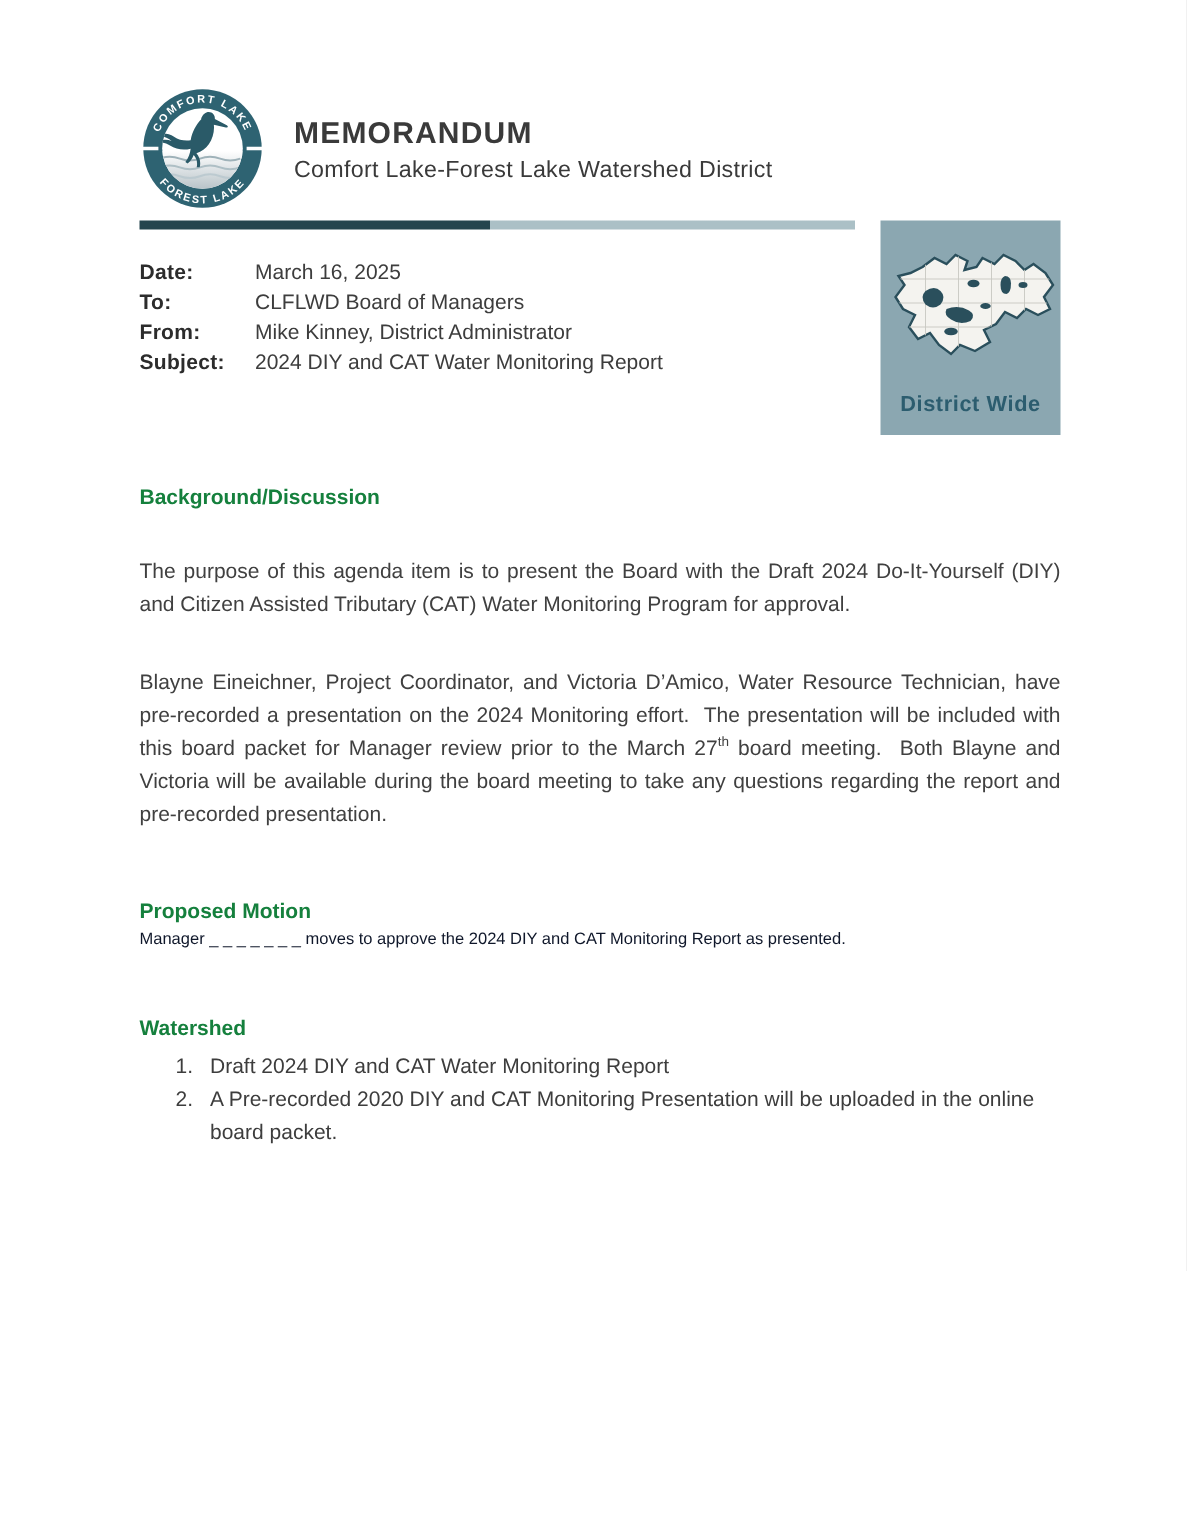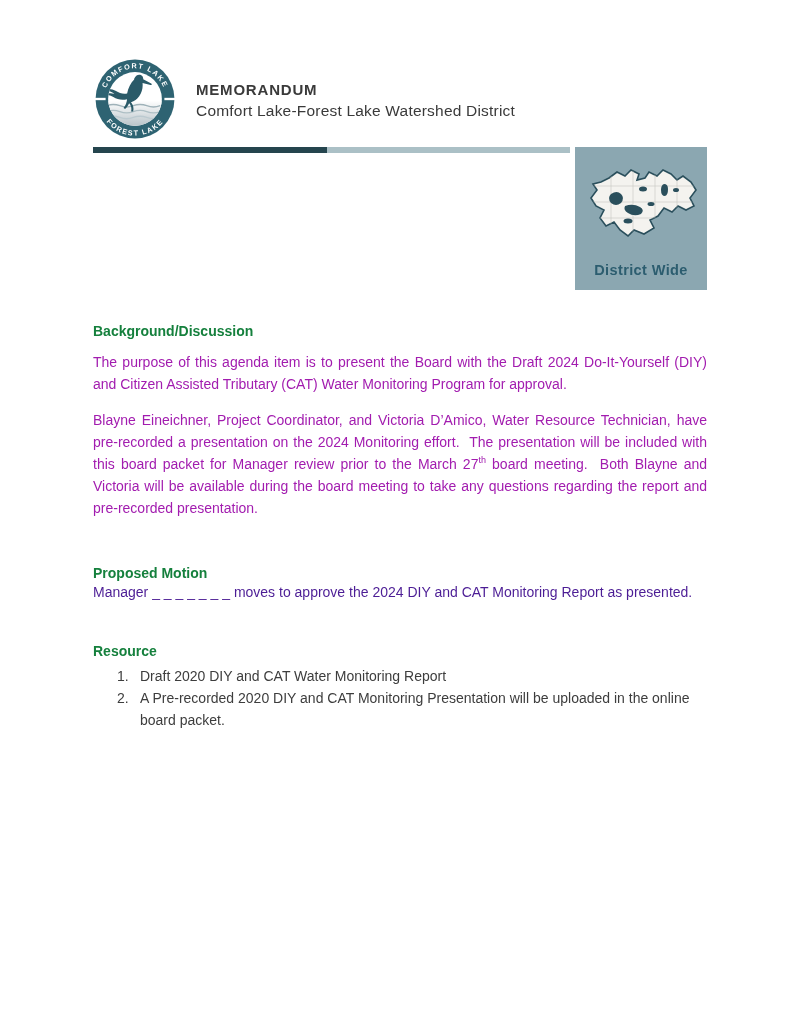--- a/index.html
+++ b/index.html
@@ -12,58 +12,58 @@
     color:#3d3d3d;
     overflow:hidden;
   }
   .content { position:absolute; left:93px; top:0; width:614px; }
 
   
   .header { margin-top:57px; display:flex; align-items:center; gap:19px; height:84px; }
   .logo-svg { width:84px; height:84px; flex:0 0 auto; }
   .title-block { padding-top:2px; }
   .memo-title {
-    margin:0; font-size:15px; font-weight:bold; color:#3a3a3a;
+    margin:0; font-size:20px; font-weight:bold; color:#3a3a3a;
     letter-spacing:0.8px;
   }
   .memo-subtitle { margin-top:4px; font-size:15.5px; color:#3a3a3a; letter-spacing:0.2px; }
 
   
   .band { position:relative; margin-top:6px; height:150px; }
   .rule {
     position:absolute; top:0; left:0; width:477px; height:6px;
     background:linear-gradient(to right,#25454e 0 49%,#abc0c6 49% 100%);
   }
   .fields {
     position:absolute; top:27px; left:0;
     display:grid; grid-template-columns:77px auto; row-gap:6px;
     font-size:14px; line-height:14px;
   }
   .field-label { font-weight:bold; color:#2c2c2c; letter-spacing:0.2px; }
   .field-value { color:#3d3d3d; }
   .map-card {
-    position:absolute; top:0; right:0; width:132px; height:143px;
+    position:absolute; top:0; right:0; width:120px; height:143px;
     background:#8ba7b1; display:flex; flex-direction:column; align-items:center;
   }
   .map-svg { width:121px; height:96px; margin-top:13px; }
   .map-caption {
     margin-top:6px; font-size:14.5px; font-weight:bold; color:#2c5d6f;
     letter-spacing:0.4px;
   }
 
   
   .section-heading { font-size:14px; font-weight:bold; color:#15803d; }
   .sec-background { margin-top:26px; }
   .body-para {
-    margin-top:12px; font-size:14px; line-height:22px; color:#a21caf;
+    margin-top:30px; font-size:14px; line-height:22px; color:#404040;
     text-align:justify; white-space:pre-wrap;
   }
   .body-para sup { font-size:9px; line-height:0; }
   .sec-motion { margin-top:46px; }
-  .motion-line { font-size:14px; line-height:22px; color:#4c1d95; }
+  .motion-line { font-size:11px; line-height:22px; color:#0f172a; }
   .motion-line:first-of-type { margin-top:3px; }
   .sec-attached { margin-top:40px; }
   .attach-list { margin-top:6px; }
   .attach-item { display:flex; font-size:14px; line-height:22px; color:#3d3d3d; }
   .attach-num { width:23px; margin-left:24px; flex:0 0 auto; }
   .attach-text { flex:1; }
 </style>
 </head>
 <body>
 
@@ -109,20 +109,30 @@
       </svg>
       <div class="title-block">
         <h1 class="memo-title">MEMORANDUM</h1>
         <div class="memo-subtitle">Comfort Lake-Forest Lake Watershed District</div>
       </div>
     </div>
 
     <div class="band">
       <div class="rule"></div>
 
+      <div class="fields">
+        <div class="field-label">Date:</div>
+        <div class="field-value">March 16, 2025</div>
+        <div class="field-label">To:</div>
+        <div class="field-value">CLFLWD Board of Managers</div>
+        <div class="field-label">From:</div>
+        <div class="field-value">Mike Kinney, District Administrator</div>
+        <div class="field-label">Subject:</div>
+        <div class="field-value">2024 DIY and CAT Water Monitoring Report</div>
+      </div>
 
       <div class="map-card">
         <svg class="map-svg" viewBox="0 0 121 96" aria-hidden="true">
           <defs>
             <clipPath id="distClip">
               <path d="M28 18 L36 12 L44 16 L50 10 L58 14 L56 20 L64 18 L68 12 L76 16 L82 10 L90 14 L96 20 L102 16 L110 22 L115 30 L109 38 L113 46 L105 50 L97 46 L91 52 L83 48 L77 56 L69 60 L73 68 L63 74 L53 70 L47 76 L39 70 L33 62 L25 66 L19 58 L23 50 L15 46 L10 38 L16 30 L12 24 L20 22 Z"></path>
             </clipPath>
           </defs>
 
           <path d="M28 18 L36 12 L44 16 L50 10 L58 14 L56 20 L64 18 L68 12 L76 16 L82 10 L90 14 L96 20 L102 16 L110 22 L115 30 L109 38 L113 46 L105 50 L97 46 L91 52 L83 48 L77 56 L69 60 L73 68 L63 74 L53 70 L47 76 L39 70 L33 62 L25 66 L19 58 L23 50 L15 46 L10 38 L16 30 L12 24 L20 22 Z" fill="#f4f3ef" stroke="#2a4f5c" stroke-width="1.6"></path>
@@ -156,25 +166,25 @@
       <p class="body-para">The purpose of this agenda item is to present the Board with the Draft 2024 Do-It-Yourself (DIY) and Citizen Assisted Tributary (CAT) Water Monitoring Program for approval.</p>
       <p class="body-para"><span>Blayne Eineichner, Project Coordinator, and Victoria D’Amico, Water Resource Technician, have pre-recorded a presentation on the 2024 Monitoring effort.  The presentation will be included with this board packet for Manager review prior to the March 27</span><sup>th</sup><span> board meeting.  Both Blayne and Victoria will be available during the board meeting to take any questions regarding the report and pre-recorded presentation.</span></p>
     </div>
 
     <div class="sec-motion">
       <div class="section-heading">Proposed Motion</div>
       <div class="motion-line">Manager _ _ _ _ _ _ _ moves to approve the 2024 DIY and CAT Monitoring Report as presented.</div>
     </div>
 
     <div class="sec-attached">
-      <div class="section-heading">Resource</div>
+      <div class="section-heading">Watershed</div>
       <div class="attach-list">
         <div class="attach-item">
           <span class="attach-num">1.</span>
-          <span class="attach-text">Draft 2020 DIY and CAT Water Monitoring Report</span>
+          <span class="attach-text">Draft 2024 DIY and CAT Water Monitoring Report</span>
         </div>
         <div class="attach-item">
           <span class="attach-num">2.</span>
           <span class="attach-text">A Pre-recorded 2020 DIY and CAT Monitoring Presentation will be uploaded in the online board packet.</span>
         </div>
       </div>
     </div>
 
   </div>
 </div>

